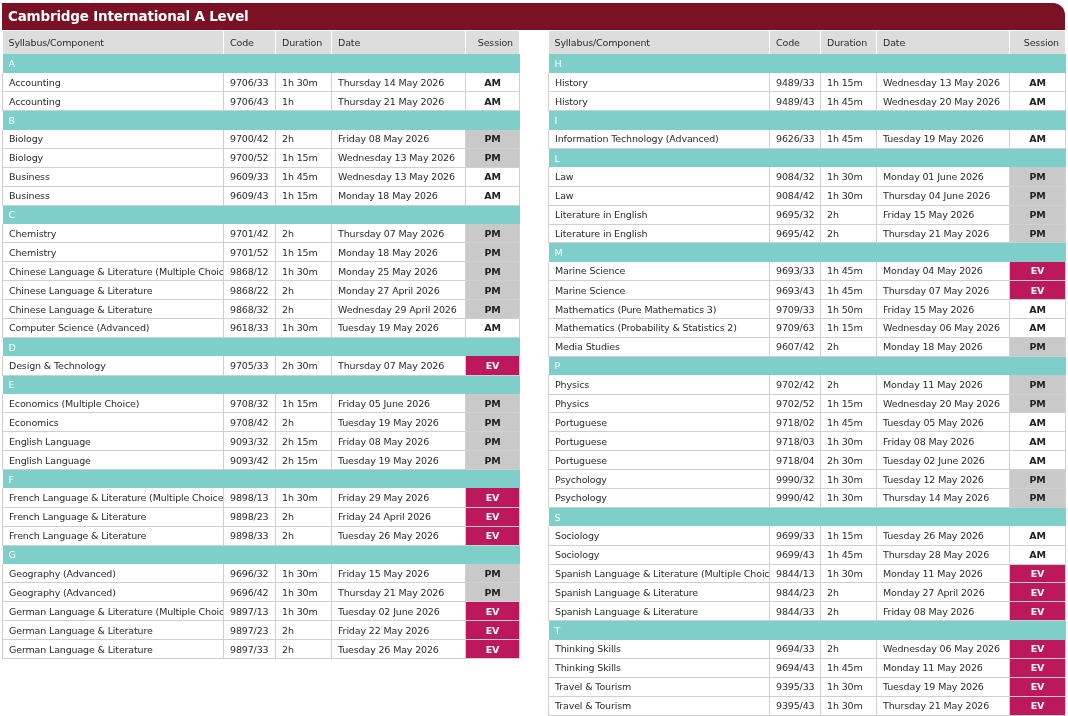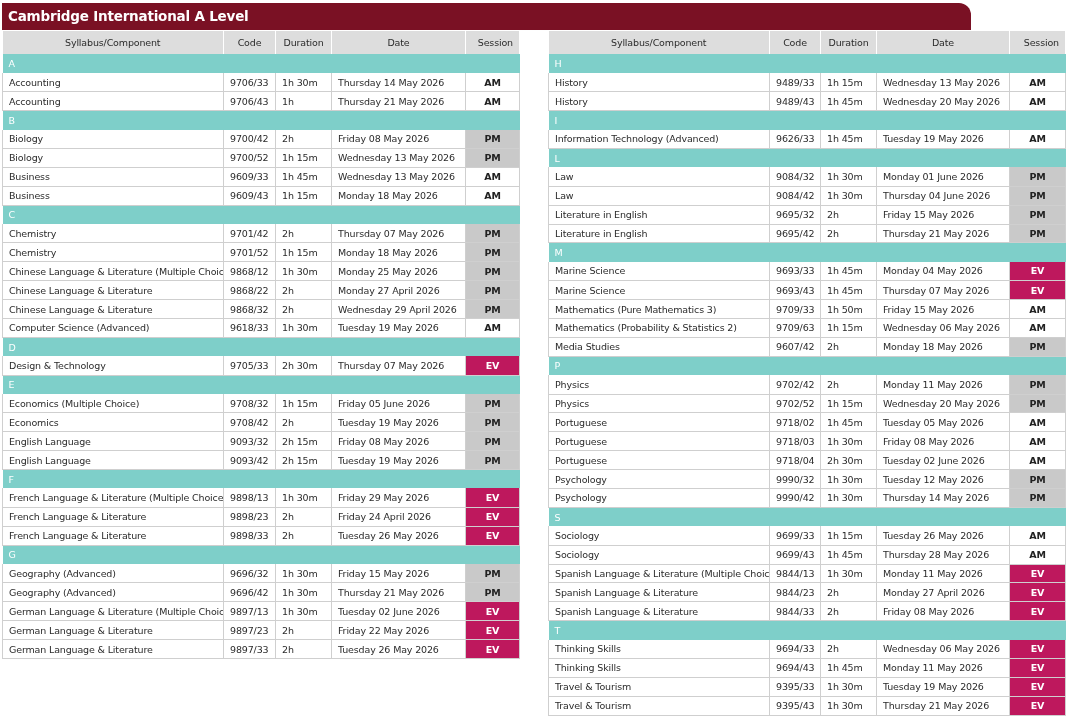--- a/index.html
+++ b/index.html
@@ -1,33 +1,33 @@
 <!DOCTYPE html>
 <html><head>
 <meta charset="utf-8">
 <style>
   * { box-sizing: border-box; margin: 0; padding: 0; }
   html, body { width: 1068px; height: 716px; background: #ffffff; overflow: hidden; }
   body { font-family: "DejaVu Sans", "Liberation Sans", sans-serif; color: #2b2b2b; position: relative; }
   .title-bar {
-    position: absolute; left: 2px; top: 3px; width: 969px; height: 27px;
+    position: absolute; left: 2px; top: 3px; width: 1063px; height: 27px;
     background: #7a1124; border-radius: 0 12px 0 0;
   }
   .title-bar .title {
     position: absolute; left: 6px; top: 5px; color: #ffffff;
     font-size: 13.5px; font-weight: bold; letter-spacing: -0.2px;
   }
   table.tt {
     position: absolute; border-collapse: collapse; table-layout: fixed;
     font-size: 9.5px; letter-spacing: -0.15px;
   }
   table.tt.left { left: 2px; top: 31px; width: 517px; }
   table.tt.right { left: 548px; top: 31px; width: 517px; }
   table.tt th {
-    background: #dddddd; font-weight: normal; text-align: center;
+    background: #dddddd; font-weight: normal; text-align: left;
     height: 23px; padding: 0 6px; color: #2b2b2b;
     border-right: 1px solid #ffffff;
   }
   table.tt th.sess { text-align: right; }
   table.tt tr.letter td {
     background: #7ecfc9; color: #ffffff; height: 18.9px; padding: 0 6px;
     font-size: 9.5px;
   }
   table.tt tr.row td {
     height: 18.9px; padding: 0 6px; border-bottom: 1px solid #cfcfcf;

